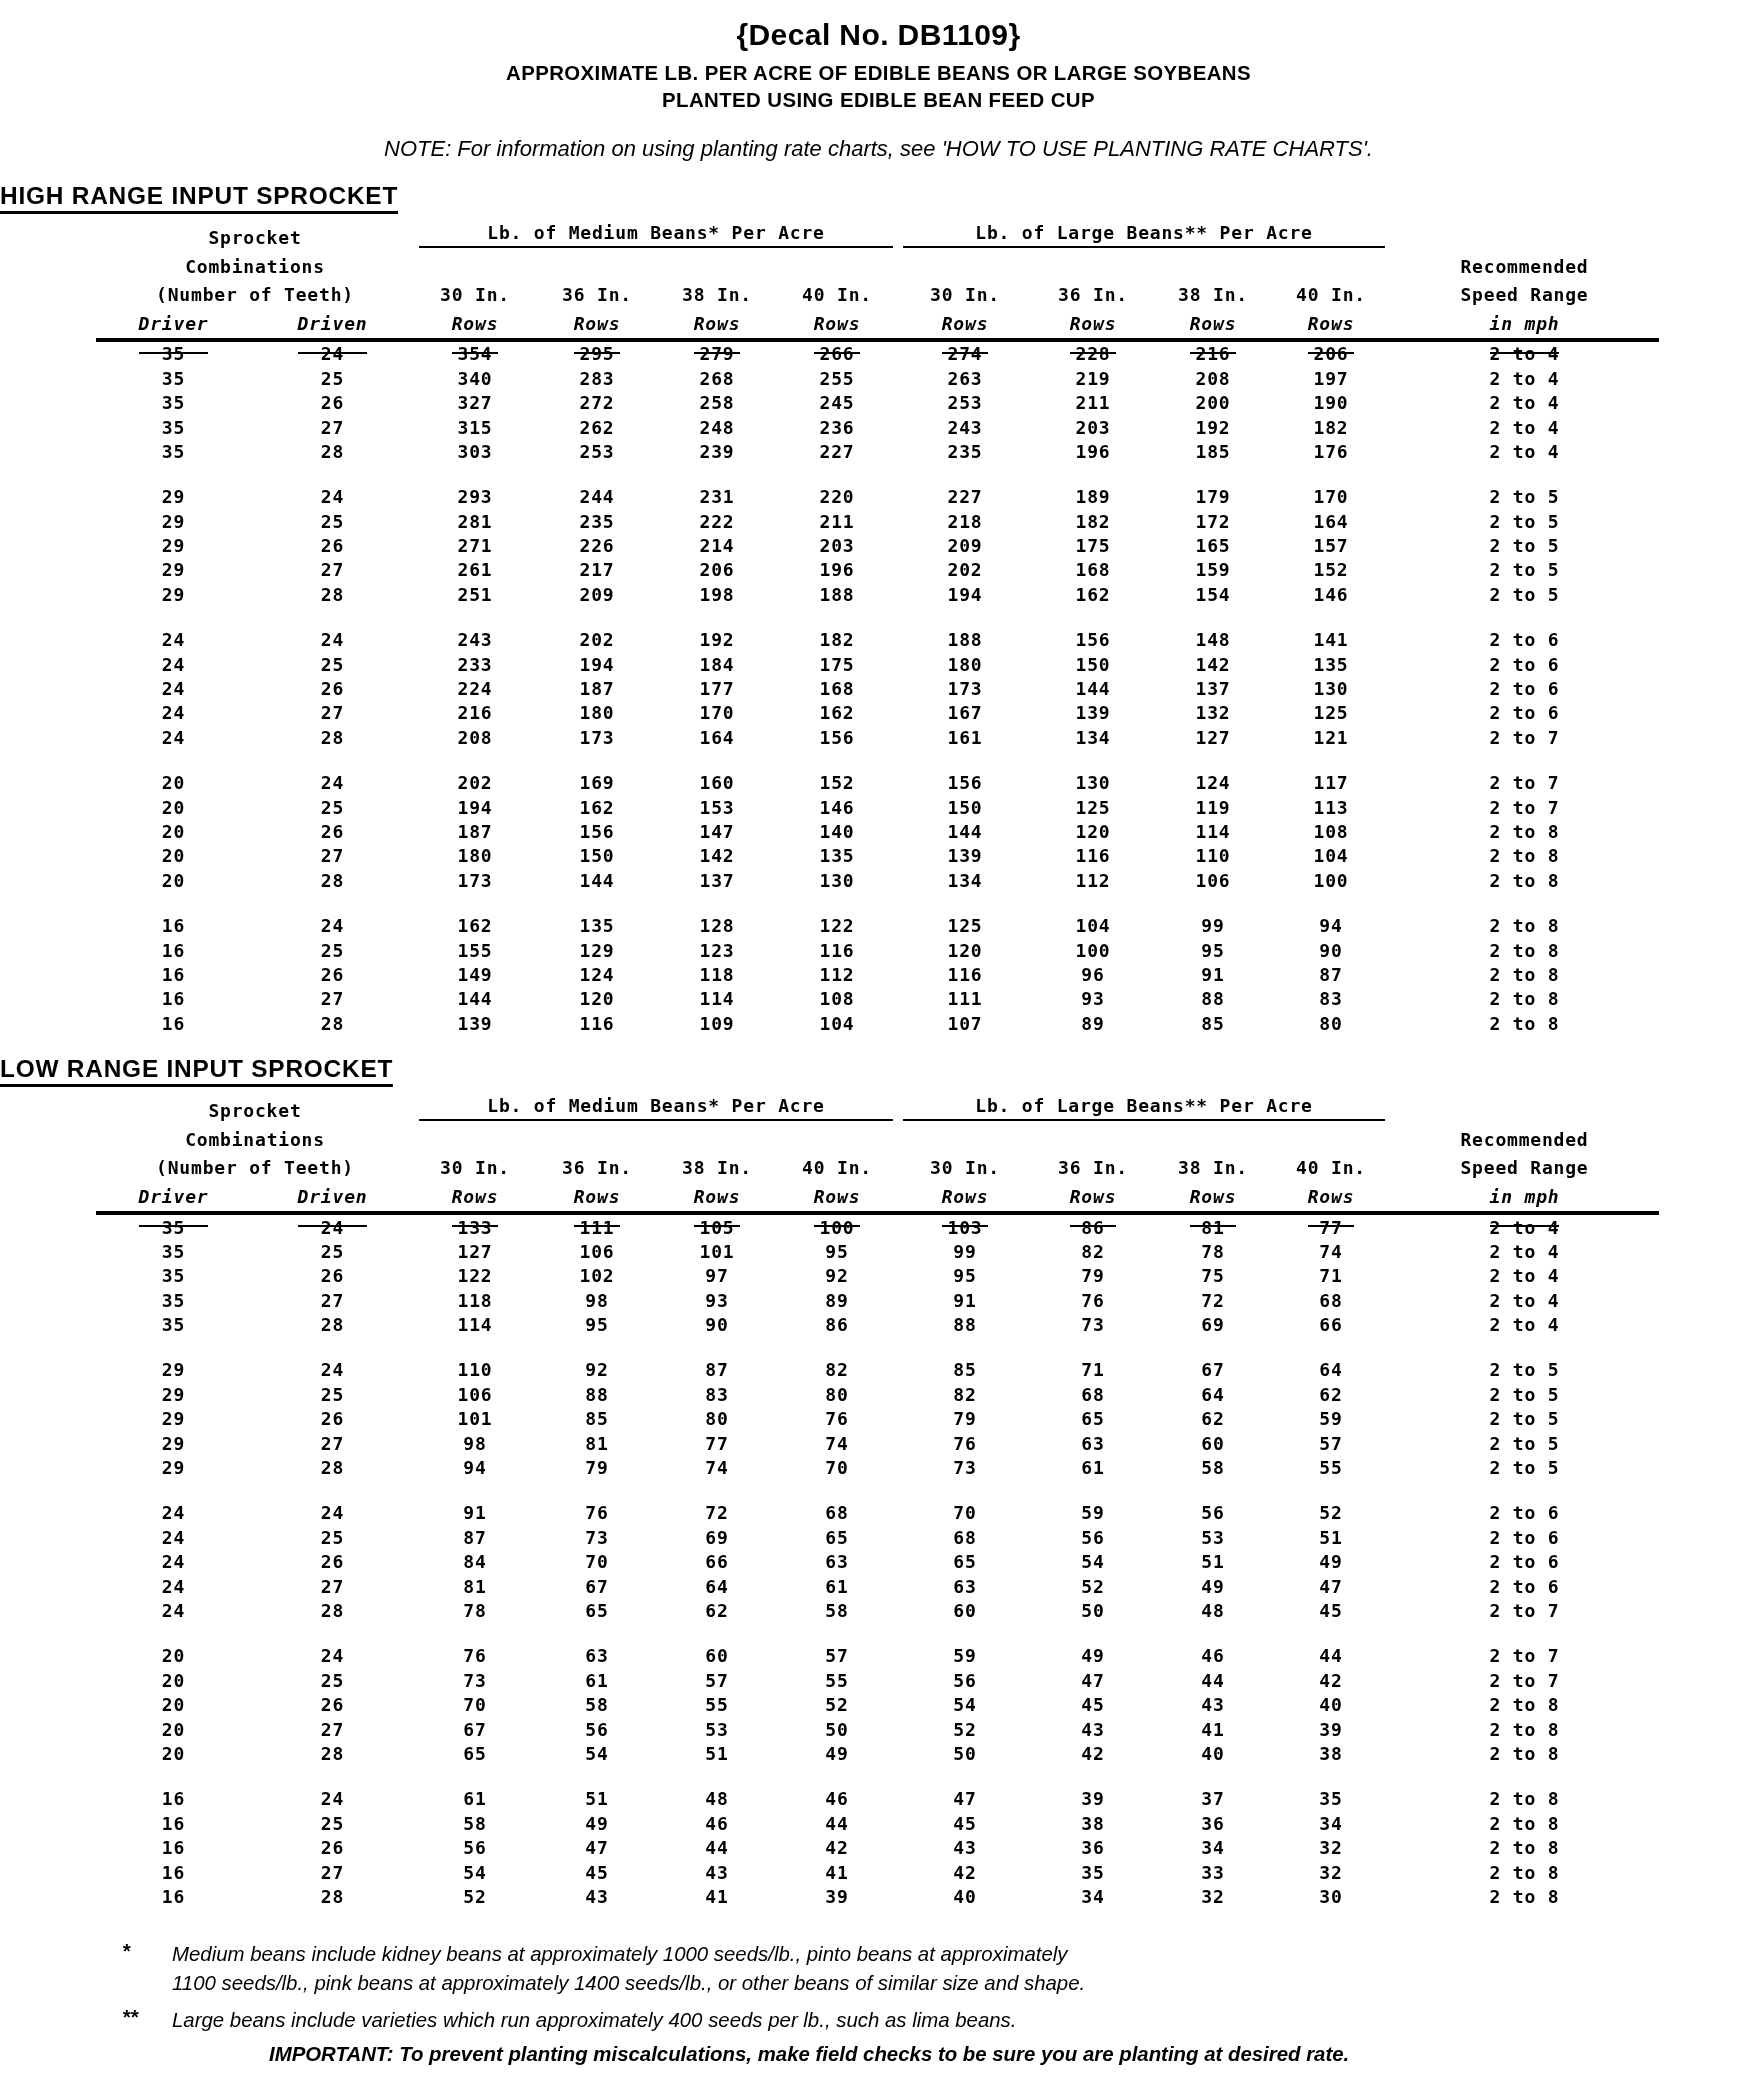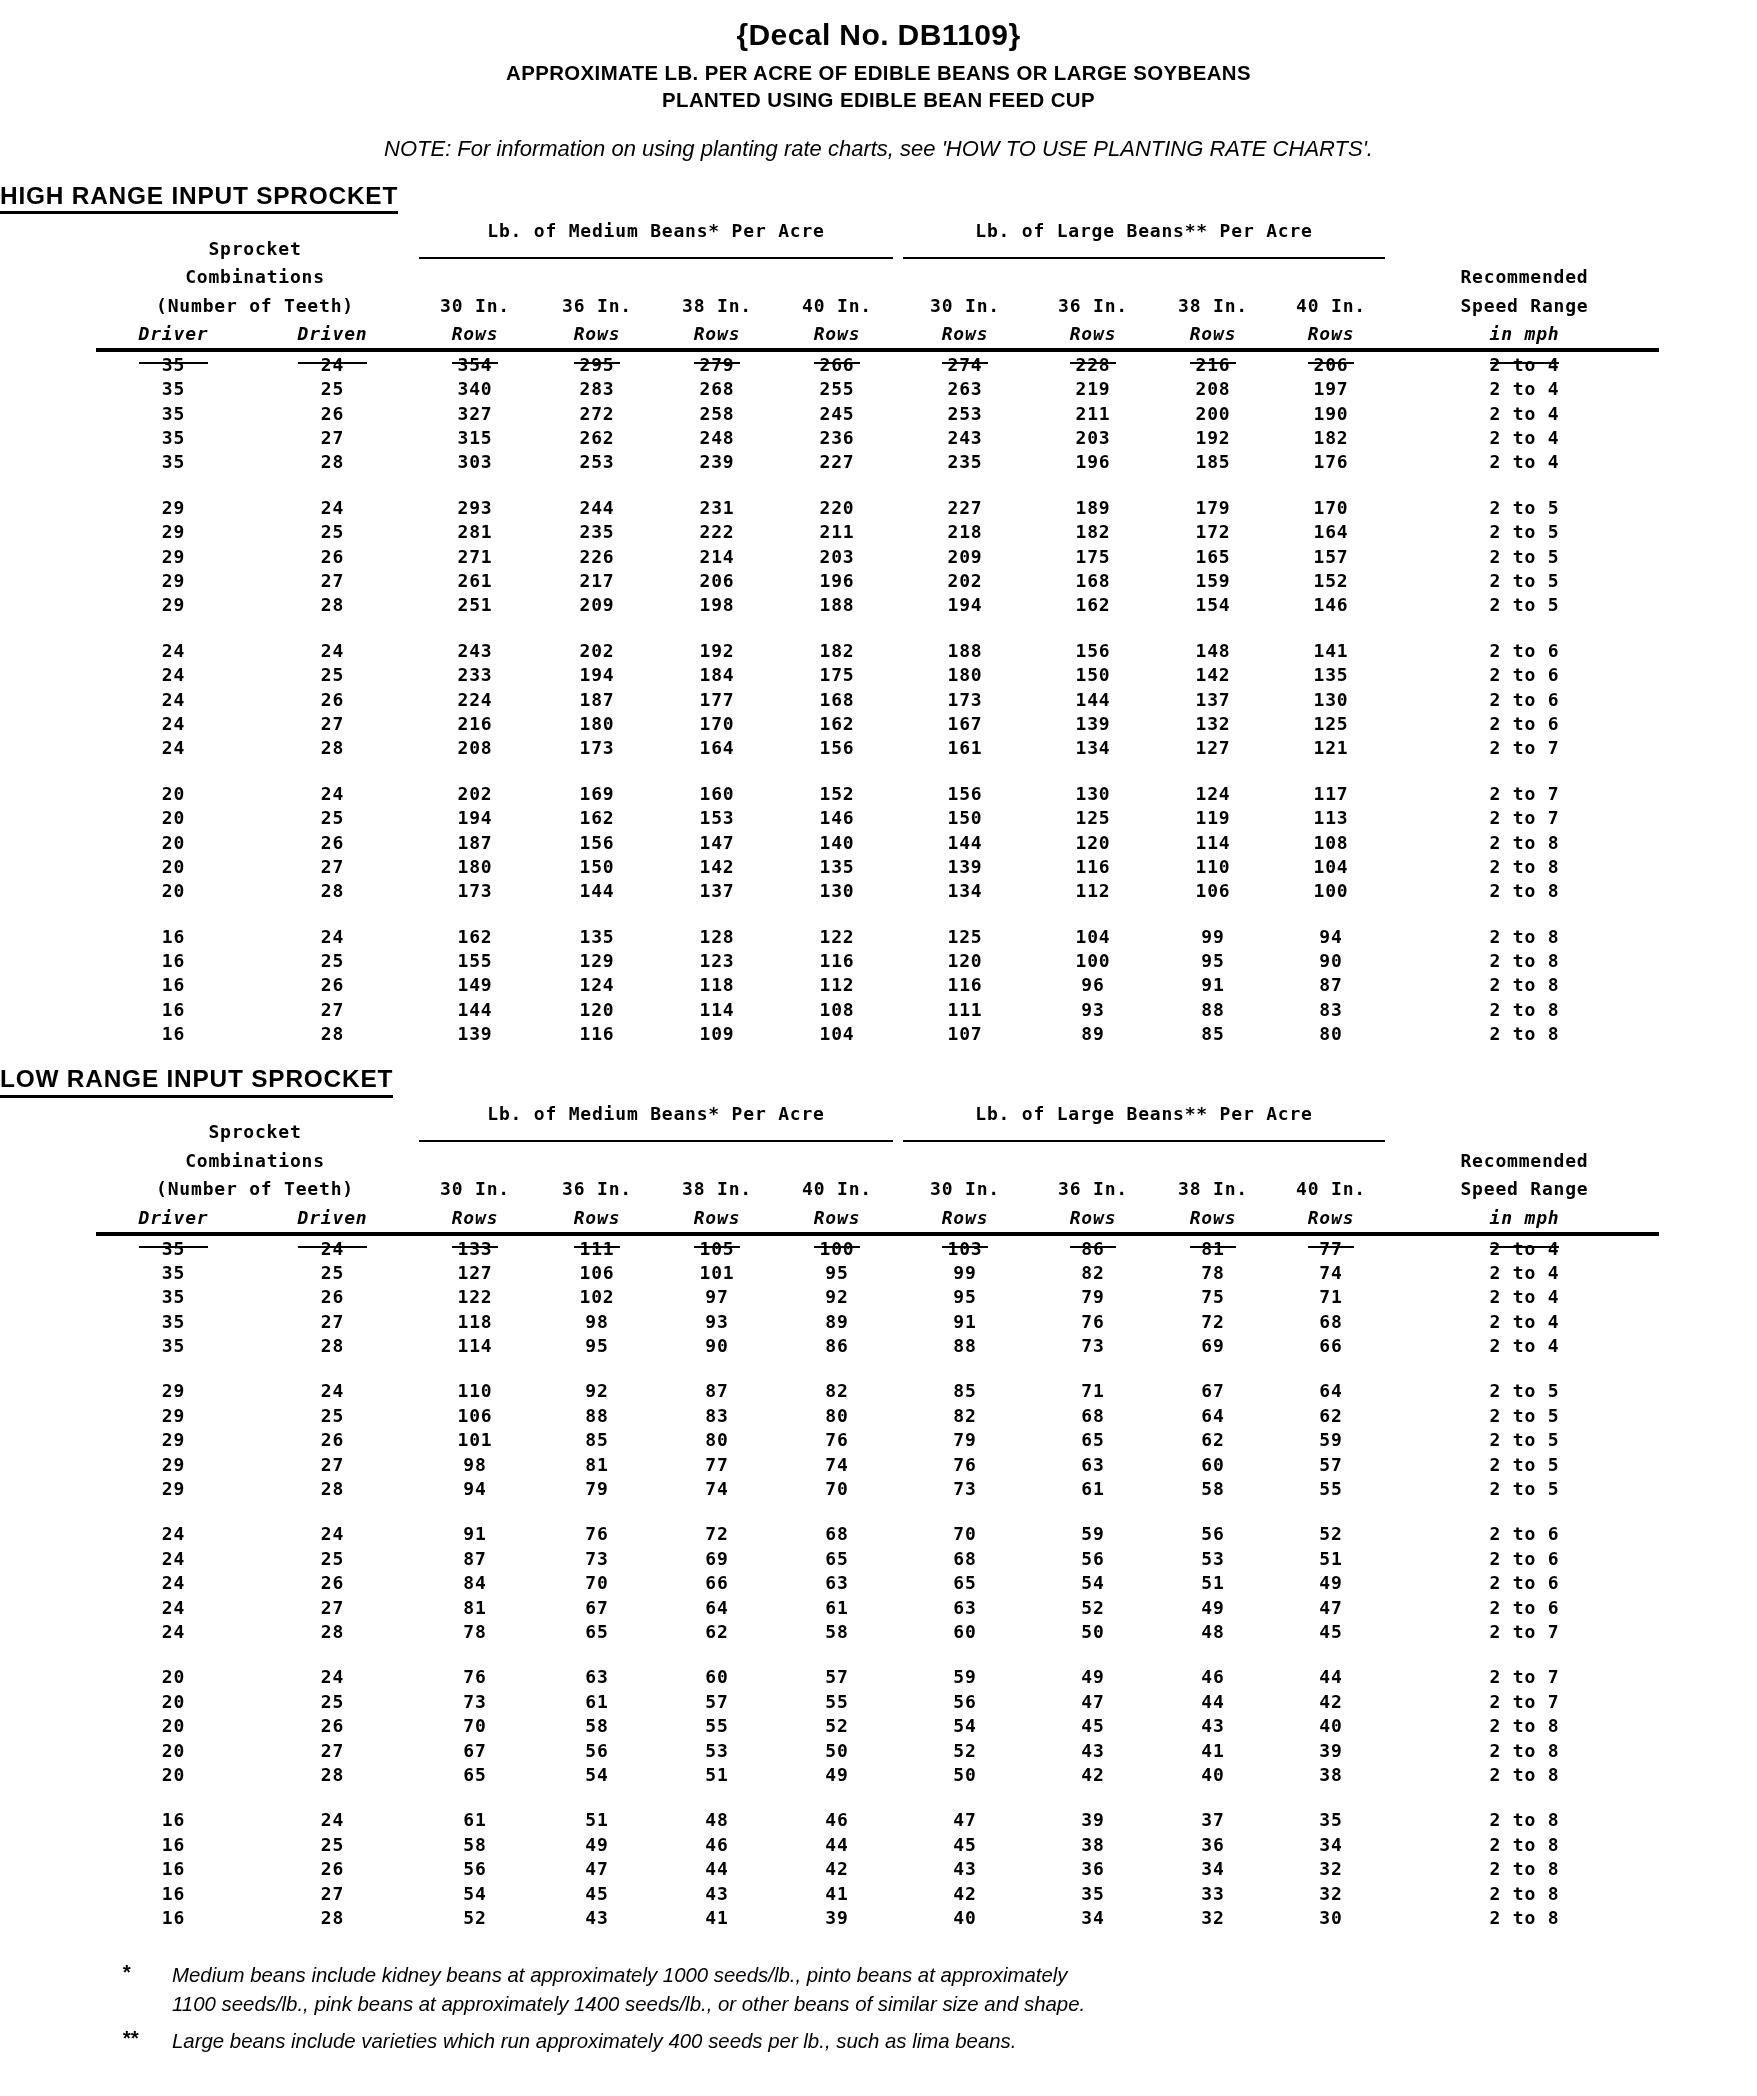--- a/index.html
+++ b/index.html
@@ -33,21 +33,21 @@
   .rate-table{
     border-collapse:collapse;table-layout:fixed;
     margin-left:96px;margin-top:9.8px;
     font-size:18px;letter-spacing:0.8px;
   }
   .rate-table td{
     text-align:center;padding:0;white-space:nowrap;vertical-align:bottom;
   }
   .hrow td{height:28.5px;}
   .hline td{border-bottom:4.1px solid #000;padding-bottom:4.1px;}
-  .gtitle{display:block;border-bottom:2.4px solid #000;margin:0 4.9px;padding-bottom:16px;}
+  .gtitle{display:block;border-bottom:2.4px solid #000;margin:0 4.9px;padding-bottom:3px;}
   .u{border-bottom:2.4px solid #000;padding-bottom:18px;font-style:italic;}
   .drow td{height:24.4px;vertical-align:middle;}
   .gap td{height:21px;}
   
   .footnotes{margin-top:31px;margin-left:122px;
     font-family:"Liberation Sans",sans-serif;font-style:italic;
     font-weight:normal;font-size:20.4px;}
   .footnote{display:flex;gap:21px;margin-top:8.1px;}
   .fn-marker{font-weight:bold;min-width:29px;}
   .fn-text div{line-height:29px;}
@@ -880,16 +880,17 @@
         <div>Medium beans include kidney beans at approximately 1000 seeds/lb., pinto beans at approximately</div>
         <div>1100 seeds/lb., pink beans at approximately 1400 seeds/lb., or other beans of similar size and shape.</div>
       </div>
     </div>
     <div class="footnote">
       <span class="fn-marker">**</span>
       <div class="fn-text">
         <div>Large beans include varieties which run approximately 400 seeds per lb., such as lima beans.</div>
       </div>
     </div>
+    <div class="important">IMPORTANT: To prevent planting miscalculations, make field checks to be sure you are planting at desired rate.</div>
   </div>
 
 </div>
 
 
 </body></html>

